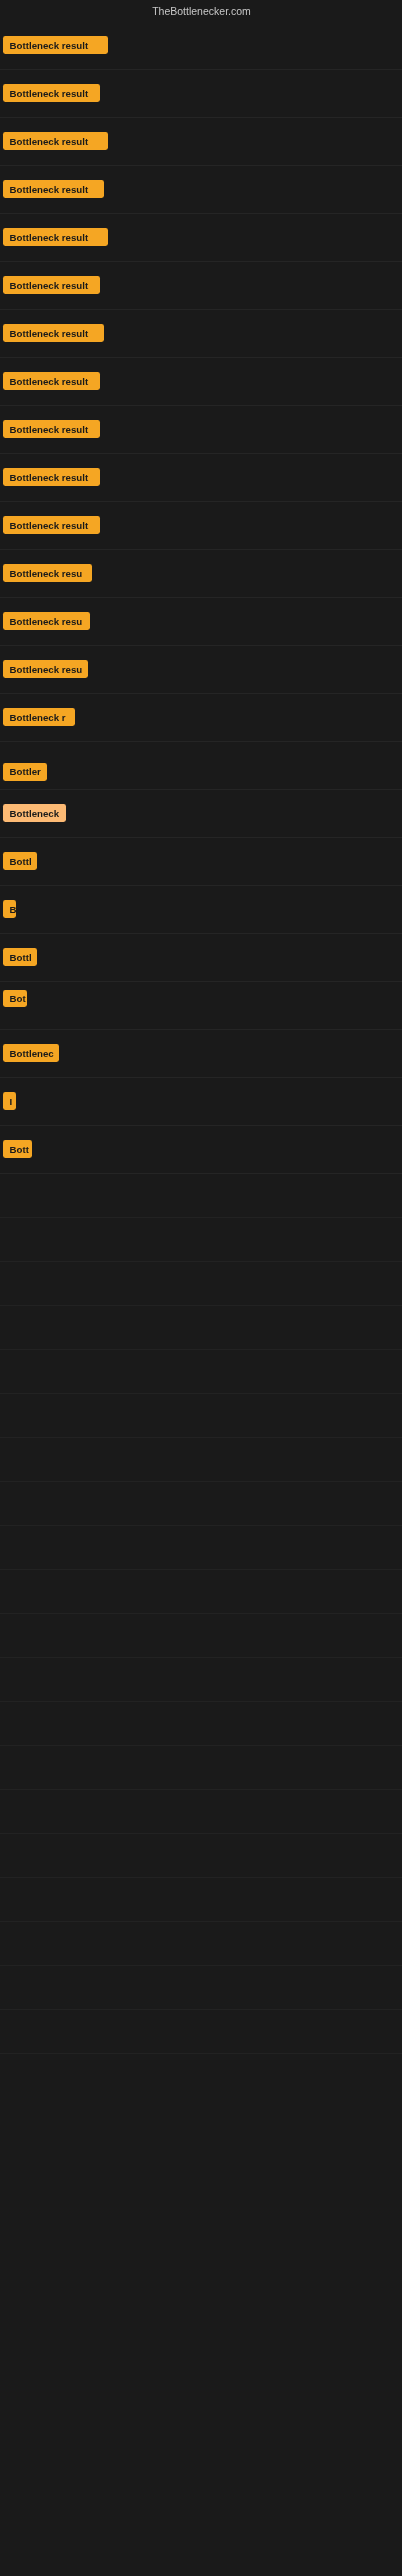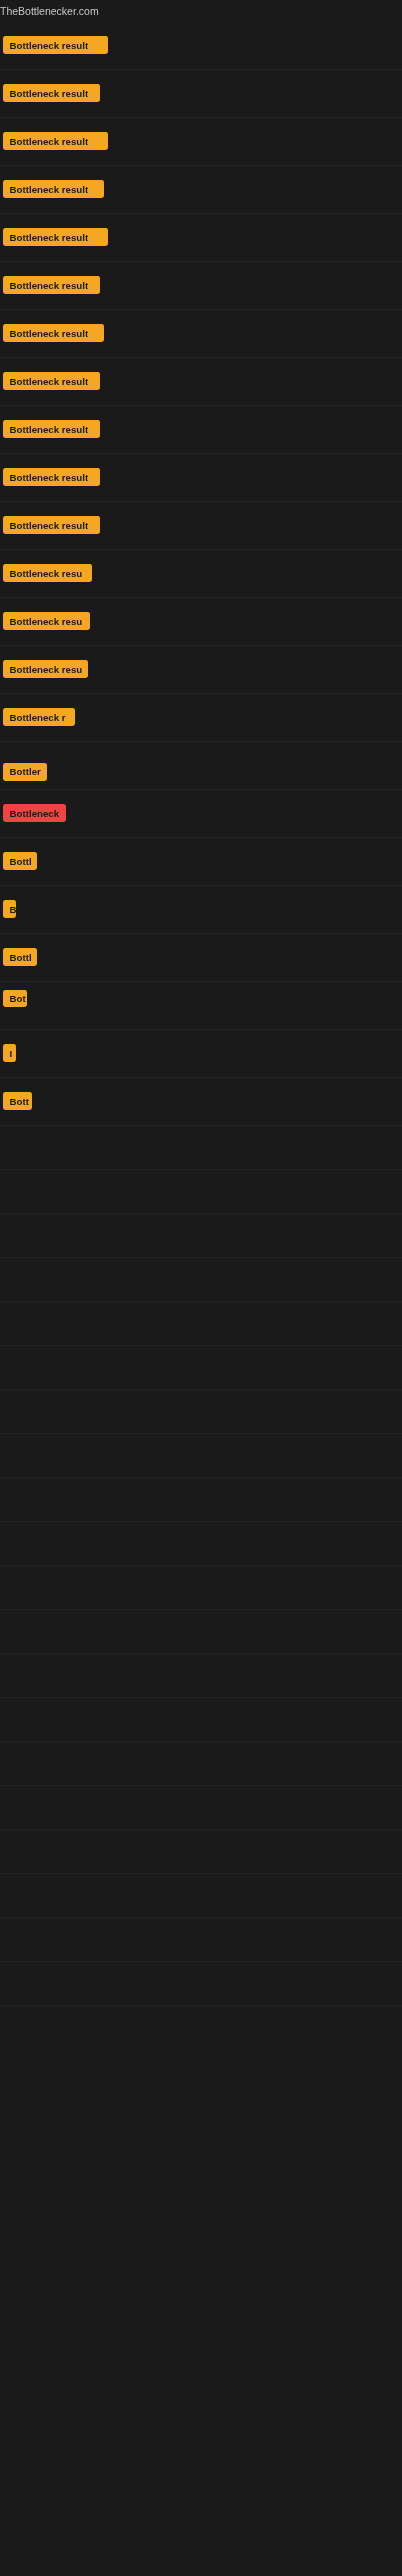--- a/index.html
+++ b/index.html
@@ -14,21 +14,21 @@
       background-color: #1a1a1a;
       font-family: Arial, sans-serif;
       position: relative;
     }
   </style>
 </head>
 <body>
 
 <div style="position: relative; width: 403px; min-height: 2576px; background: #1a1a1a;">
 
-  <div style="text-align: left; padding: 4.8px 0; color: #c8c8c8; font-size: 10.5px; font-weight: normal; background: #1a1a1a;">
+  <div style="text-align: center; padding: 4.8px 0; color: #c8c8c8; font-size: 10.5px; font-weight: normal; background: #1a1a1a;">
     <span>TheBottlenecker.com</span>
   </div>
 
   <div id="results-container" style="position: relative;">
   <div style="display: flex; align-items: center; padding: 8px 3.2px; border-bottom: 0.8px solid rgb(37, 37, 37); min-height: 48px;">
         <div style="display: inline-block; background-color: rgb(245, 166, 35); color: rgb(26, 26, 26); font-size: 9.7px; font-weight: bold; padding: 3.2px 6.4px; border-radius: 2.4px; white-space: nowrap; overflow: hidden; max-width: 105px; width: 105px;">Bottleneck result</div>
       </div>
       <div style="display: flex; align-items: center; padding: 8px 3.2px; border-bottom: 0.8px solid rgb(37, 37, 37); min-height: 48px;">
         <div style="display: inline-block; background-color: rgb(245, 166, 35); color: rgb(26, 26, 26); font-size: 9.7px; font-weight: bold; padding: 3.2px 6.4px; border-radius: 2.4px; white-space: nowrap; overflow: hidden; max-width: 97px; width: 97px;">Bottleneck result</div>
       </div>
@@ -68,33 +68,36 @@
       <div style="display: flex; align-items: center; padding: 8px 3.2px; border-bottom: 0.8px solid rgb(37, 37, 37); min-height: 48px;">
         <div style="display: inline-block; background-color: rgb(245, 166, 35); color: rgb(26, 26, 26); font-size: 9.7px; font-weight: bold; padding: 3.2px 6.4px; border-radius: 2.4px; white-space: nowrap; overflow: hidden; max-width: 85px; width: 85px;">Bottleneck resu</div>
       </div>
       <div style="display: flex; align-items: center; padding: 8px 3.2px; border-bottom: 0.8px solid rgb(37, 37, 37); min-height: 48px;">
         <div style="display: inline-block; background-color: rgb(245, 166, 35); color: rgb(26, 26, 26); font-size: 9.7px; font-weight: bold; padding: 3.2px 6.4px; border-radius: 2.4px; white-space: nowrap; overflow: hidden; max-width: 72px; width: 72px;">Bottleneck r</div>
       </div>
       <div style="display: flex; align-items: flex-end; padding: 8px 3.2px; border-bottom: 0.8px solid rgb(37, 37, 37); min-height: 48px;">
         <div style="display: inline-block; background-color: rgb(245, 166, 35); color: rgb(26, 26, 26); font-size: 9.7px; font-weight: bold; padding: 3.2px 6.4px; border-radius: 2.4px; white-space: nowrap; overflow: hidden; max-width: 44px; width: 44px;">Bottler</div>
       </div>
       <div style="display: flex; align-items: center; padding: 8px 3.2px; border-bottom: 0.8px solid rgb(37, 37, 37); min-height: 48px;">
-        <div style="display: inline-block; background-color: #ef4444; color: rgb(26, 26, 26); font-size: 9.7px; font-weight: bold; padding: 3.2px 6.4px; border-radius: 2.4px; white-space: nowrap; overflow: hidden; max-width: 63px; width: 63px;">Bottleneck</div>
+        <div style="display: inline-block; background-color: #fdba74; color: rgb(26, 26, 26); font-size: 9.7px; font-weight: bold; padding: 3.2px 6.4px; border-radius: 2.4px; white-space: nowrap; overflow: hidden; max-width: 63px; width: 63px;">Bottleneck</div>
       </div>
       <div style="display: flex; align-items: center; padding: 8px 3.2px; border-bottom: 0.8px solid rgb(37, 37, 37); min-height: 48px;">
         <div style="display: inline-block; background-color: rgb(245, 166, 35); color: rgb(26, 26, 26); font-size: 9.7px; font-weight: bold; padding: 3.2px 6.4px; border-radius: 2.4px; white-space: nowrap; overflow: hidden; max-width: 34px; width: 34px;">Bottl</div>
       </div>
       <div style="display: flex; align-items: center; padding: 8px 3.2px; border-bottom: 0.8px solid rgb(37, 37, 37); min-height: 48px;">
         <div style="display: inline-block; background-color: rgb(245, 166, 35); color: rgb(26, 26, 26); font-size: 9.7px; font-weight: bold; padding: 3.2px 6.4px; border-radius: 2.4px; white-space: nowrap; overflow: hidden; max-width: 11.3px; width: 11.3px;">B</div>
       </div>
       <div style="display: flex; align-items: center; padding: 8px 3.2px; border-bottom: 0.8px solid rgb(37, 37, 37); min-height: 48px;">
         <div style="display: inline-block; background-color: rgb(245, 166, 35); color: rgb(26, 26, 26); font-size: 9.7px; font-weight: bold; padding: 3.2px 6.4px; border-radius: 2.4px; white-space: nowrap; overflow: hidden; max-width: 34px; width: 34px;">Bottl</div>
       </div>
       <div style="display: flex; align-items: flex-start; padding: 8px 3.2px; border-bottom: 0.8px solid rgb(37, 37, 37); min-height: 48px;">
         <div style="display: inline-block; background-color: rgb(245, 166, 35); color: rgb(26, 26, 26); font-size: 9.7px; font-weight: bold; padding: 3.2px 6.4px; border-radius: 2.4px; white-space: nowrap; overflow: hidden; max-width: 24px; width: 24px;">Bot</div>
+      </div>
+      <div style="display: flex; align-items: center; padding: 8px 3.2px; border-bottom: 0.8px solid rgb(37, 37, 37); min-height: 48px;">
+        <div style="display: inline-block; background-color: rgb(245, 166, 35); color: rgb(26, 26, 26); font-size: 9.7px; font-weight: bold; padding: 3.2px 6.4px; border-radius: 2.4px; white-space: nowrap; overflow: hidden; max-width: 56px; width: 56px;">Bottlenec</div>
       </div>
       <div style="display: flex; align-items: center; padding: 8px 3.2px; border-bottom: 0.8px solid rgb(37, 37, 37); min-height: 48px;">
         <div style="display: inline-block; background-color: rgb(245, 166, 35); color: rgb(26, 26, 26); font-size: 9.7px; font-weight: bold; padding: 3.2px 6.4px; border-radius: 2.4px; white-space: nowrap; overflow: hidden; max-width: 6.4px; width: 6.4px;">I</div>
       </div>
       <div style="display: flex; align-items: center; padding: 8px 3.2px; border-bottom: 0.8px solid rgb(37, 37, 37); min-height: 48px;">
         <div style="display: inline-block; background-color: rgb(245, 166, 35); color: rgb(26, 26, 26); font-size: 9.7px; font-weight: bold; padding: 3.2px 6.4px; border-radius: 2.4px; white-space: nowrap; overflow: hidden; max-width: 29px; width: 29px;">Bott</div>
       </div>
       <div style="min-height: 44px; border-bottom: 0.8px solid rgb(34, 34, 34);"></div>
       <div style="min-height: 44px; border-bottom: 0.8px solid rgb(34, 34, 34);"></div>
       <div style="min-height: 44px; border-bottom: 0.8px solid rgb(34, 34, 34);"></div>

